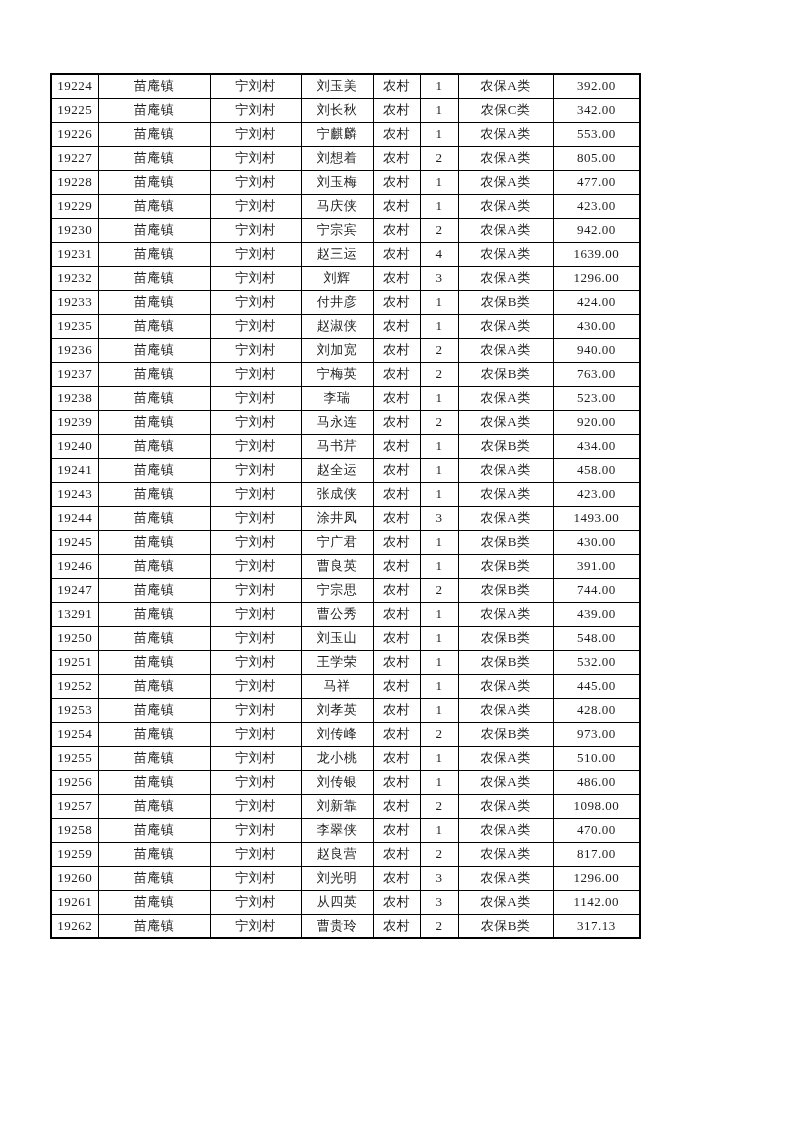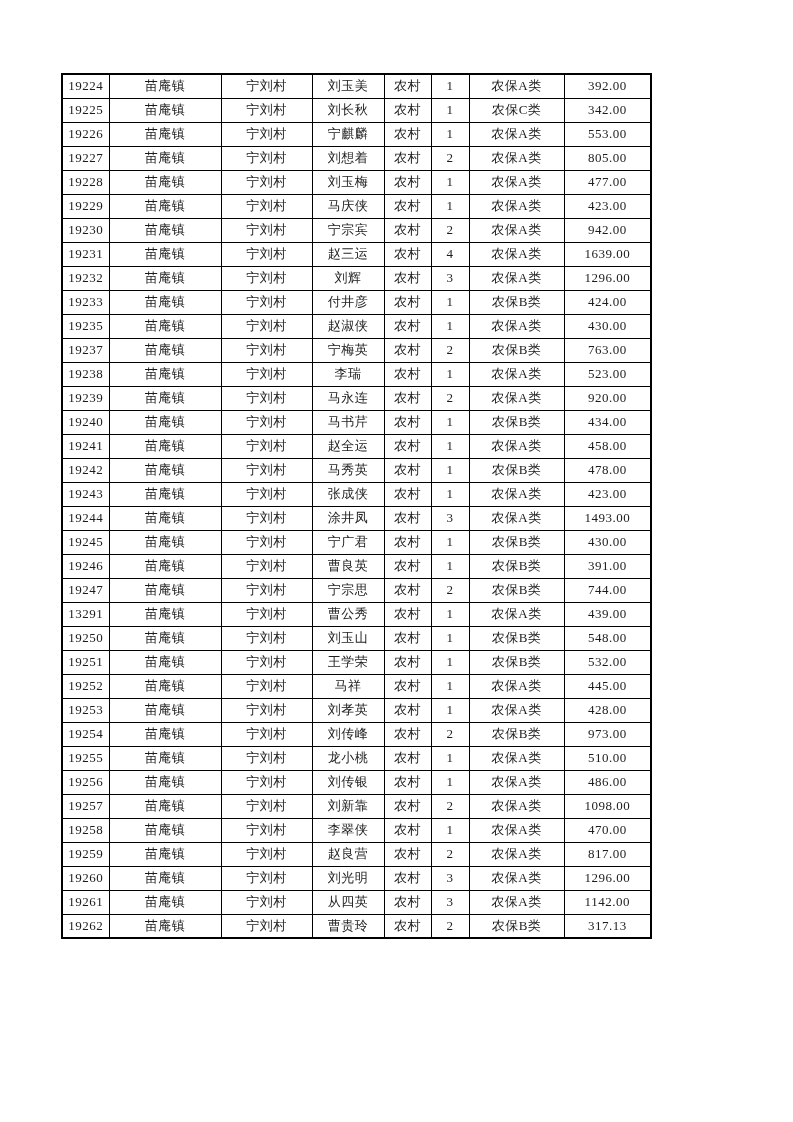--- a/index.html
+++ b/index.html
@@ -11,21 +11,21 @@
   }
   .page {
     position: relative;
     width: 793px;
     height: 1122px;
     background: #ffffff;
     overflow: hidden;
   }
   table.data-table {
     position: absolute;
-    left: 61px;
+    left: 50px;
     top: 73px;
     border-collapse: collapse;
     table-layout: fixed;
     width: 589px;
     border: 2px solid #000000;
   }
   table.data-table td {
     border: 1px solid #000000;
     height: 24px;
     text-align: center;
@@ -159,20 +159,30 @@
           <td class="col-0">19235</td>
           <td class="col-1">苗庵镇</td>
           <td class="col-2">宁刘村</td>
           <td class="col-3">赵淑侠</td>
           <td class="col-4">农村</td>
           <td class="col-5">1</td>
           <td class="col-6">农保A类</td>
           <td class="col-7">430.00</td>
         </tr>
         <tr>
+          <td class="col-0">19236</td>
+          <td class="col-1">苗庵镇</td>
+          <td class="col-2">宁刘村</td>
+          <td class="col-3">刘加宽</td>
+          <td class="col-4">农村</td>
+          <td class="col-5">2</td>
+          <td class="col-6">农保A类</td>
+          <td class="col-7">940.00</td>
+        </tr>
+        <tr>
           <td class="col-0">19237</td>
           <td class="col-1">苗庵镇</td>
           <td class="col-2">宁刘村</td>
           <td class="col-3">宁梅英</td>
           <td class="col-4">农村</td>
           <td class="col-5">2</td>
           <td class="col-6">农保B类</td>
           <td class="col-7">763.00</td>
         </tr>
         <tr>
@@ -207,30 +217,20 @@
         </tr>
         <tr>
           <td class="col-0">19241</td>
           <td class="col-1">苗庵镇</td>
           <td class="col-2">宁刘村</td>
           <td class="col-3">赵全运</td>
           <td class="col-4">农村</td>
           <td class="col-5">1</td>
           <td class="col-6">农保A类</td>
           <td class="col-7">458.00</td>
-        </tr>
-        <tr>
-          <td class="col-0">19242</td>
-          <td class="col-1">苗庵镇</td>
-          <td class="col-2">宁刘村</td>
-          <td class="col-3">马秀英</td>
-          <td class="col-4">农村</td>
-          <td class="col-5">1</td>
-          <td class="col-6">农保B类</td>
-          <td class="col-7">478.00</td>
         </tr>
         <tr>
           <td class="col-0">19243</td>
           <td class="col-1">苗庵镇</td>
           <td class="col-2">宁刘村</td>
           <td class="col-3">张成侠</td>
           <td class="col-4">农村</td>
           <td class="col-5">1</td>
           <td class="col-6">农保A类</td>
           <td class="col-7">423.00</td>

